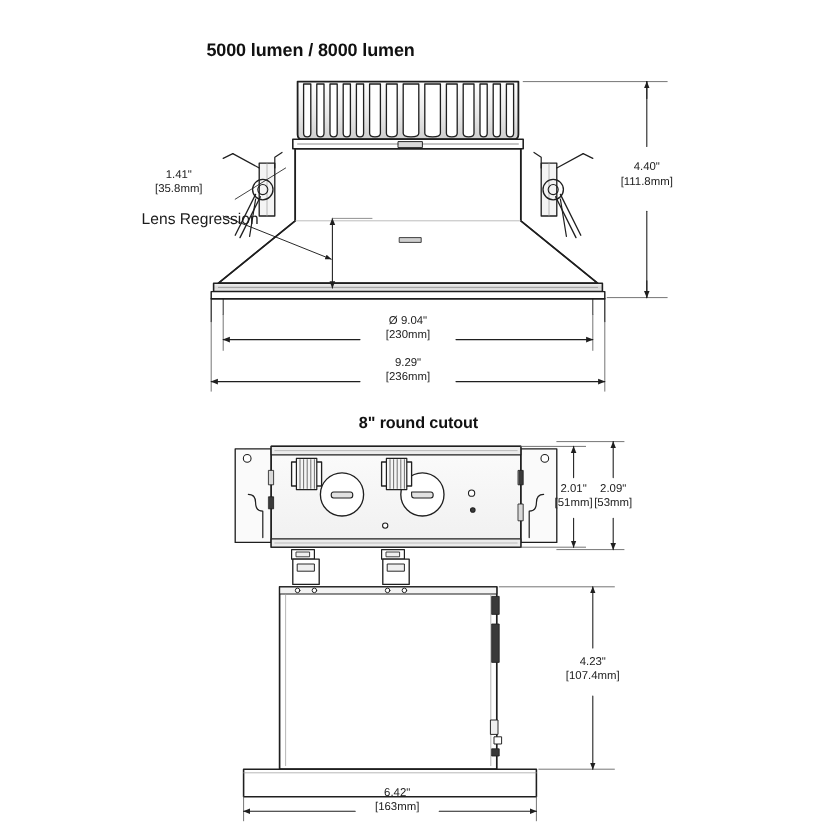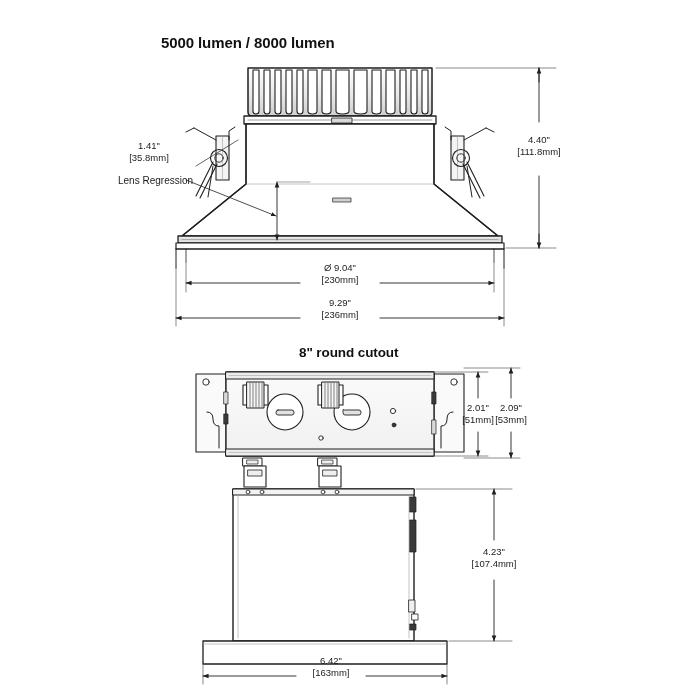--- a/index.html
+++ b/index.html
@@ -15,36 +15,36 @@
   svg{position:absolute;left:0;top:0;width:700px;height:700px;display:block;}
 
   .title{
     position:absolute;
     font-weight:bold;
     font-size:15px;
     letter-spacing:-0.1px;
     color:#111;
     white-space:nowrap;
   }
-  #title-main{left:161px;top:34px;text-align:center;}
+  #title-main{left:172px;top:34px;text-align:center;}
   #title-cutout{left:299px;top:345px;font-size:13.5px;}
 
   .dim{
     position:absolute;
     font-size:9.5px;
     line-height:11.5px;
     color:#1c1c1c;
     text-align:center;
     white-space:nowrap;
   }
   .dim .v{display:block;}
   .dim .m{display:block;}
   .note{
     position:absolute;
-    font-size:10px;
+    font-size:13px;
     color:#1c1c1c;
     white-space:nowrap;
     text-align:right;
   }
 </style>
 </head>
 <body>
 
 <div id="stage">
 

